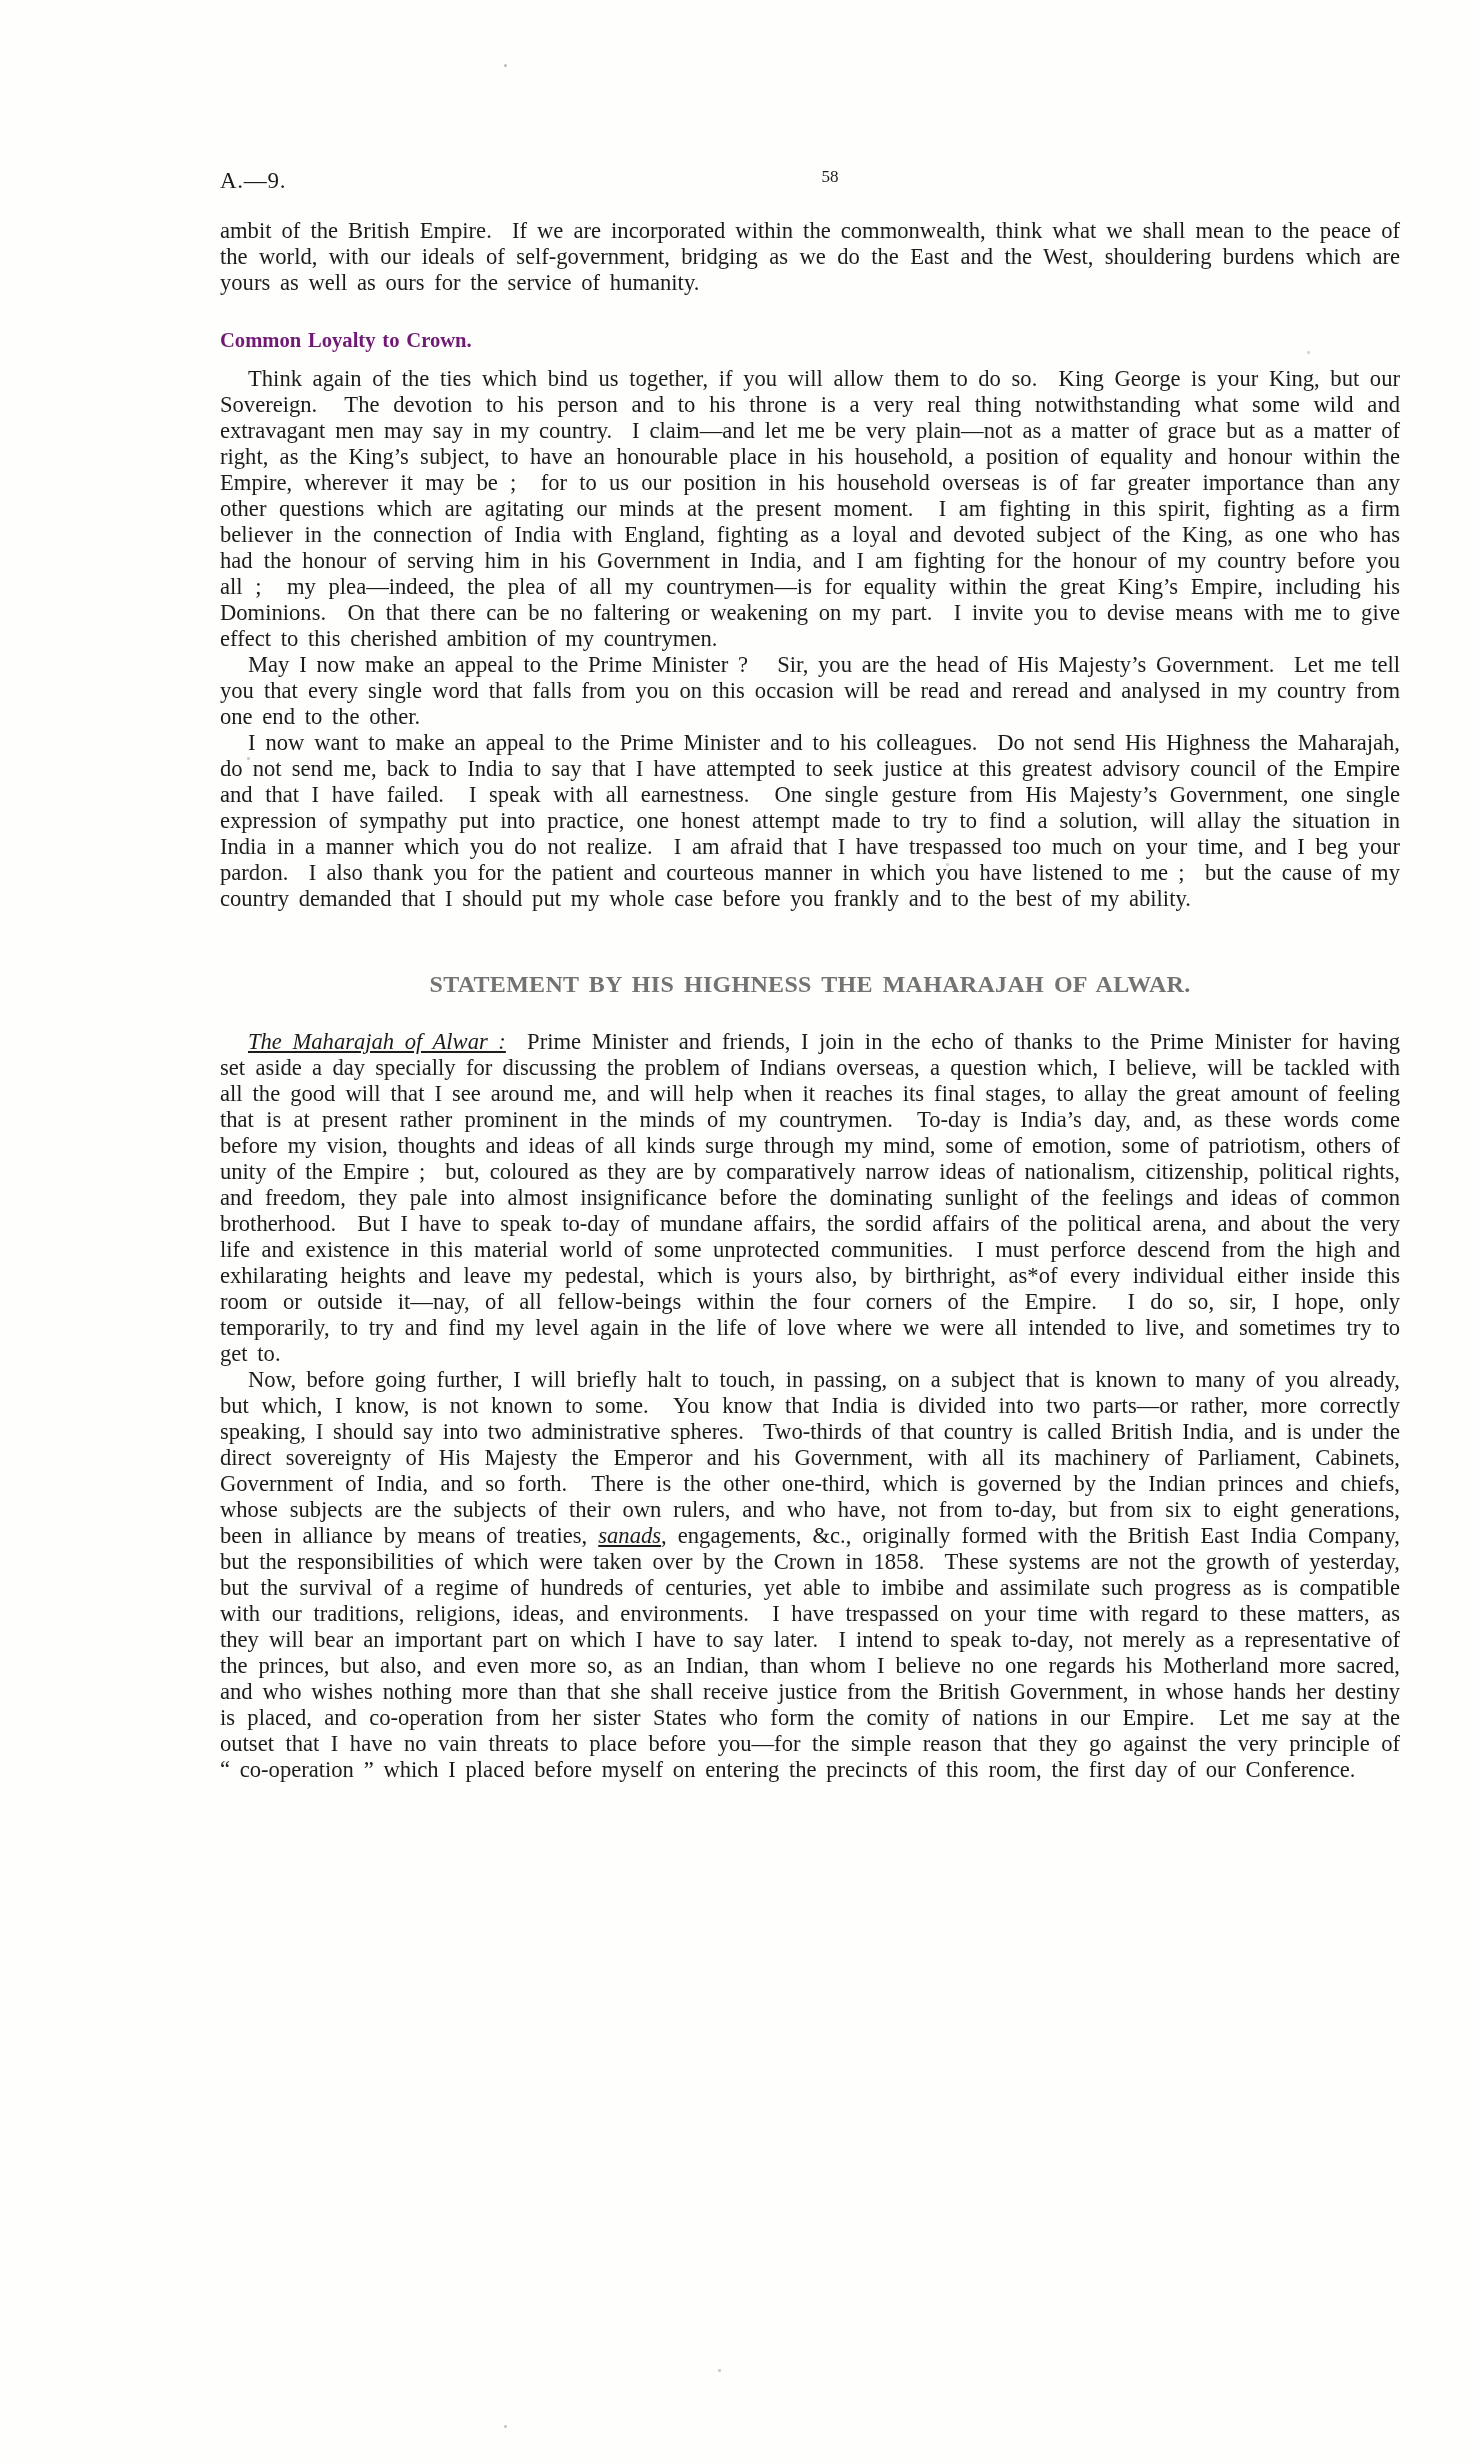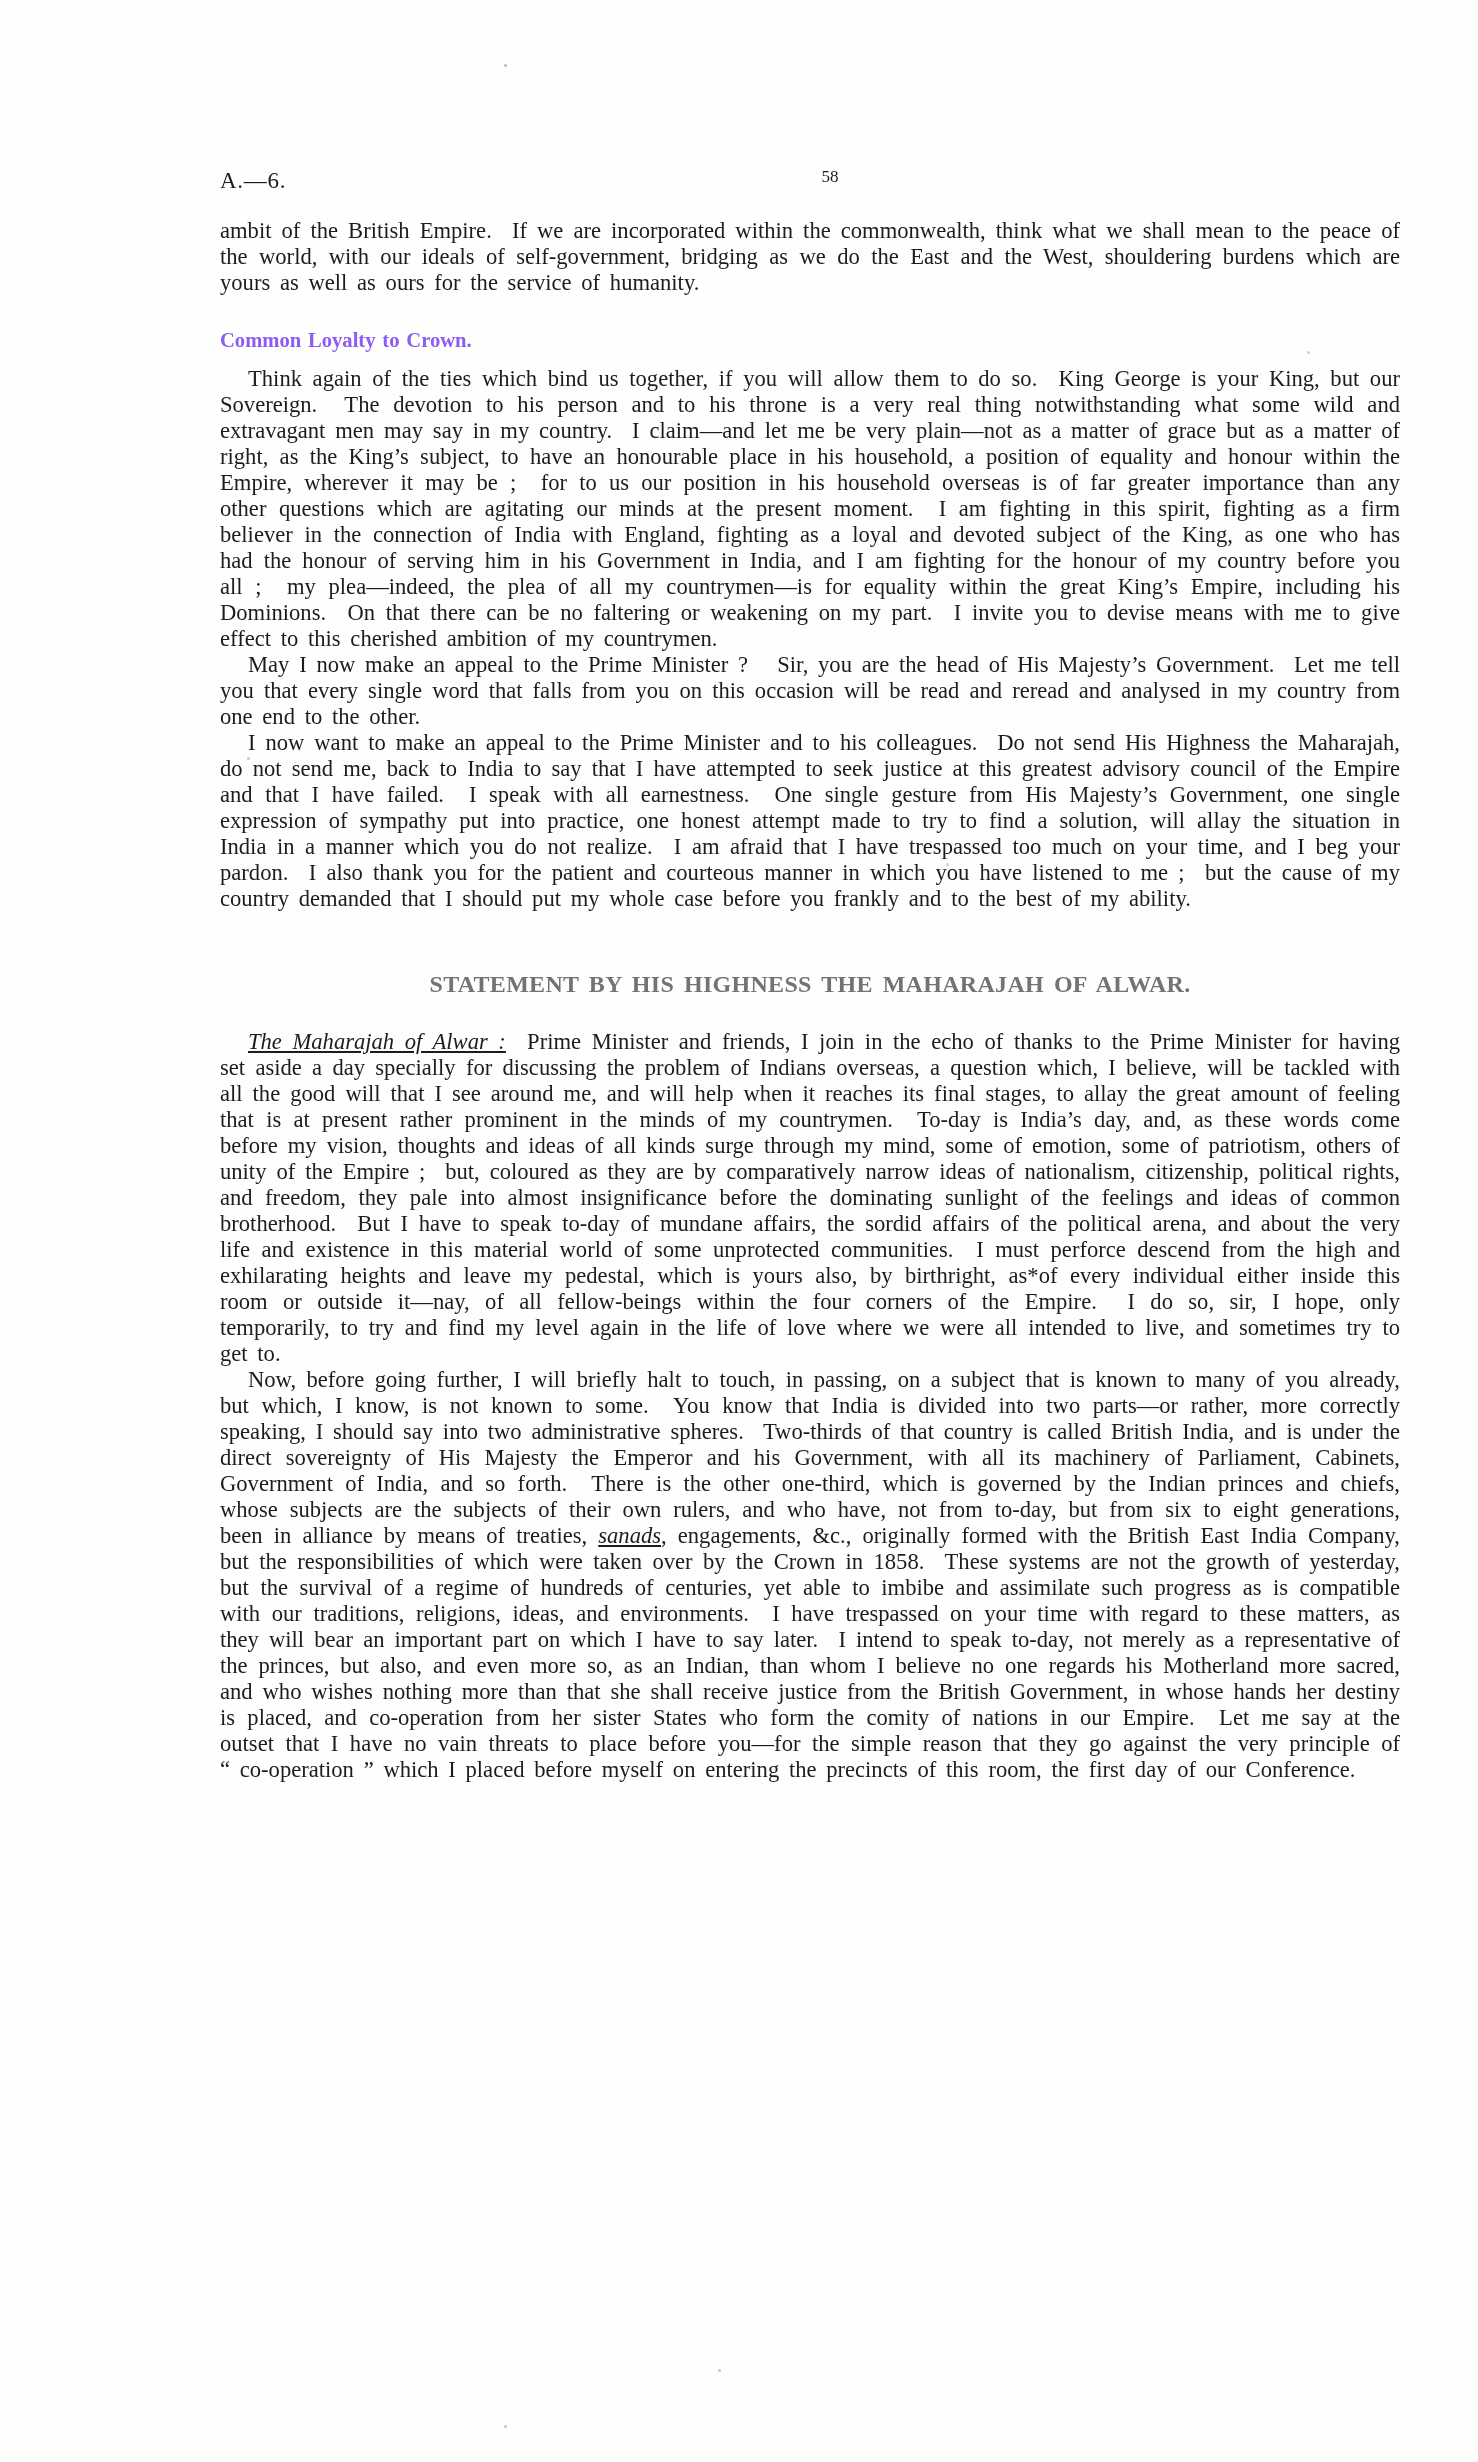--- a/index.html
+++ b/index.html
@@ -54,21 +54,21 @@
   }
   .para.indent {
     text-indent: 28px;
   }
   .sidehead {
     font-size: 20.6px;
     font-weight: bold;
     line-height: 27px;
     margin: 31px 0 12px 0;
     word-spacing: 0.08em;
-    color: #8b5cf6;
+    color: #701a75;
   }
   .mainhead {
     font-size: 24px;
     font-weight: bold;
     text-align: center;
     margin: 59px 0 31px 0;
     word-spacing: 0.15em;
     letter-spacing: 0.3px;
     color: #737373;
   }
@@ -83,21 +83,21 @@
   }
 </style>
 </head>
 <body>
 
 <div class="page">
 
   <div class="text-block">
 
     <div class="pagehead">
-      <span class="docref">A.—6.</span>
+      <span class="docref">A.—9.</span>
       <span class="pageno">58</span>
     </div>
 
     <p class="para first"><span>ambit of the British Empire.  If we are incorporated within the commonwealth, think what we shall mean to the peace of the world, with our ideals of self-government, bridging as we do the East and the West, shouldering burdens which are yours as well as ours for the service of humanity.</span></p>
 
     <h3 class="sidehead"><span>Common Loyalty to Crown.</span></h3>
 
     <p class="para indent"><span>Think again of the ties which bind us together, if you will allow them to do so.  King George is your King, but our Sovereign.  The devotion to his person and to his throne is a very real thing notwithstanding what some wild and extravagant men may say in my country.  I claim—and let me be very plain—not as a matter of grace but as a matter of right, as the King’s subject, to have an honourable place in his household, a position of equality and honour within the Empire, wherever it may be&nbsp;;  for to us our position in his household overseas is of far greater importance than any other questions which are agitating our minds at the present moment.  I am fighting in this spirit, fighting as a firm believer in the connection of India with England, fighting as a loyal and devoted subject of the King, as one who has had the honour of serving him in his Government in India, and I am fighting for the honour of my country before you all&nbsp;;  my plea—indeed, the plea of all my countrymen—is for equality within the great King’s Empire, including his Dominions.  On that there can be no faltering or weakening on my part.  I invite you to devise means with me to give effect to this cherished ambition of my countrymen.</span></p>
 
 

